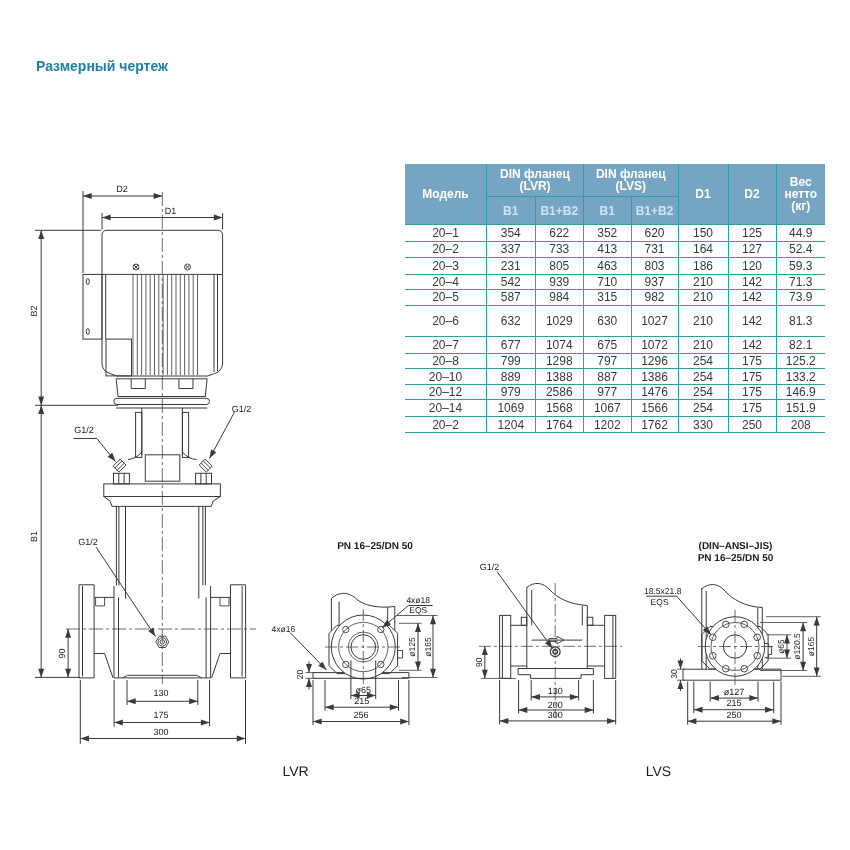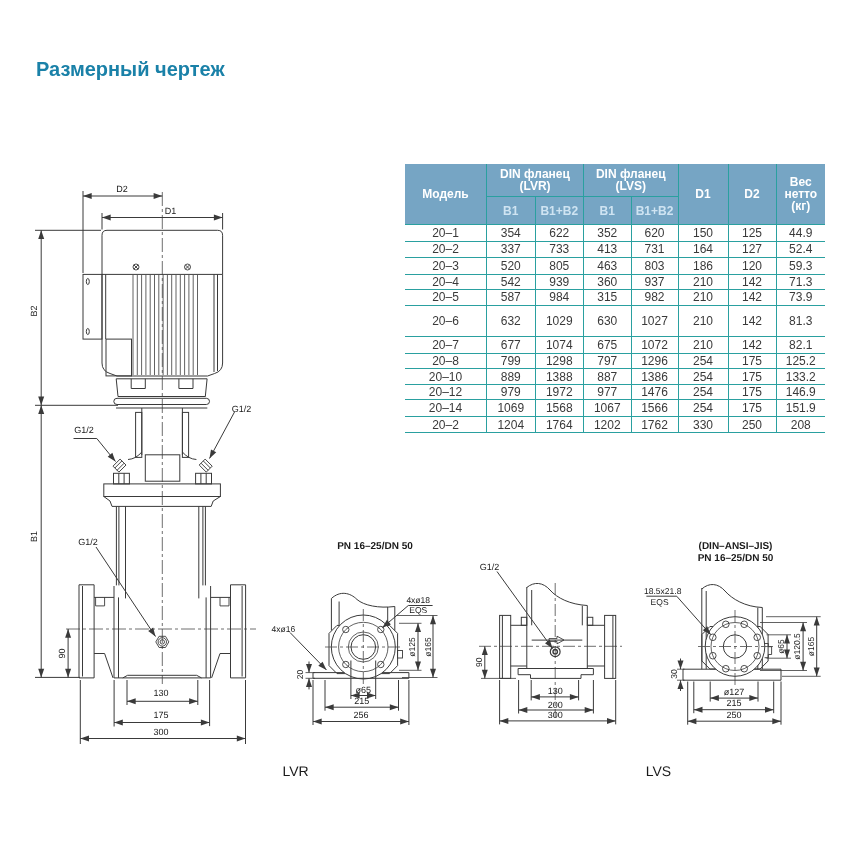--- a/index.html
+++ b/index.html
@@ -1,18 +1,18 @@
 <!DOCTYPE html>
 <html><head>
 <meta charset="utf-8">
 <style>
 html,body{margin:0;padding:0;}
 body{width:850px;height:850px;background:#ffffff;font-family:"Liberation Sans",sans-serif;position:relative;overflow:hidden;-webkit-font-smoothing:antialiased;}
 svg text{text-rendering:geometricPrecision;}
-#title{position:absolute;left:36px;top:58px;font-size:20px;font-weight:bold;color:#1a81a8;letter-spacing:0px;}
+#title{position:absolute;left:36px;top:58px;font-size:14px;font-weight:bold;color:#1a81a8;letter-spacing:0px;}
 table.t{position:absolute;left:405px;top:164px;border-collapse:collapse;table-layout:fixed;width:420px;}
 table.t td,table.t th{padding:0;margin:0;text-align:center;vertical-align:middle;overflow:hidden;}
 table.t th{background:#76a5c4;color:#ffffff;font-size:12px;font-weight:bold;line-height:12px;}
 table.t th.sub{color:#cfe4f2;}
 table.t td{font-size:12px;color:#3a3a3a;background:#ffffff;}
 .bl{border-left:1.3px solid #2aa0a0;}
 .bb{border-bottom:1.3px solid #2aa0a0;}
 svg text{font-family:"Liberation Sans",sans-serif;}
 </style>
 </head>
@@ -59,33 +59,33 @@
         <td class="bl bb">337</td>
         <td class="bl bb">733</td>
         <td class="bl bb">413</td>
         <td class="bl bb">731</td>
         <td class="bl bb">164</td>
         <td class="bl bb">127</td>
         <td class="bl bb">52.4</td>
       </tr>
 <tr style="height:16.55px">
         <td class="bb">20–3</td>
-        <td class="bl bb">520</td>
+        <td class="bl bb">231</td>
         <td class="bl bb">805</td>
         <td class="bl bb">463</td>
         <td class="bl bb">803</td>
         <td class="bl bb">186</td>
         <td class="bl bb">120</td>
         <td class="bl bb">59.3</td>
       </tr>
 <tr style="height:14px">
         <td class="bb">20–4</td>
         <td class="bl bb">542</td>
         <td class="bl bb">939</td>
-        <td class="bl bb">360</td>
+        <td class="bl bb">710</td>
         <td class="bl bb">937</td>
         <td class="bl bb">210</td>
         <td class="bl bb">142</td>
         <td class="bl bb">71.3</td>
       </tr>
 <tr style="height:16.55px">
         <td class="bb">20–5</td>
         <td class="bl bb">587</td>
         <td class="bl bb">984</td>
         <td class="bl bb">315</td>
@@ -130,21 +130,21 @@
         <td class="bl bb">1388</td>
         <td class="bl bb">887</td>
         <td class="bl bb">1386</td>
         <td class="bl bb">254</td>
         <td class="bl bb">175</td>
         <td class="bl bb">133.2</td>
       </tr>
 <tr style="height:15px">
         <td class="bb">20–12</td>
         <td class="bl bb">979</td>
-        <td class="bl bb">1972</td>
+        <td class="bl bb">2586</td>
         <td class="bl bb">977</td>
         <td class="bl bb">1476</td>
         <td class="bl bb">254</td>
         <td class="bl bb">175</td>
         <td class="bl bb">146.9</td>
       </tr>
 <tr style="height:16.55px">
         <td class="bb">20–14</td>
         <td class="bl bb">1069</td>
         <td class="bl bb">1568</td>

